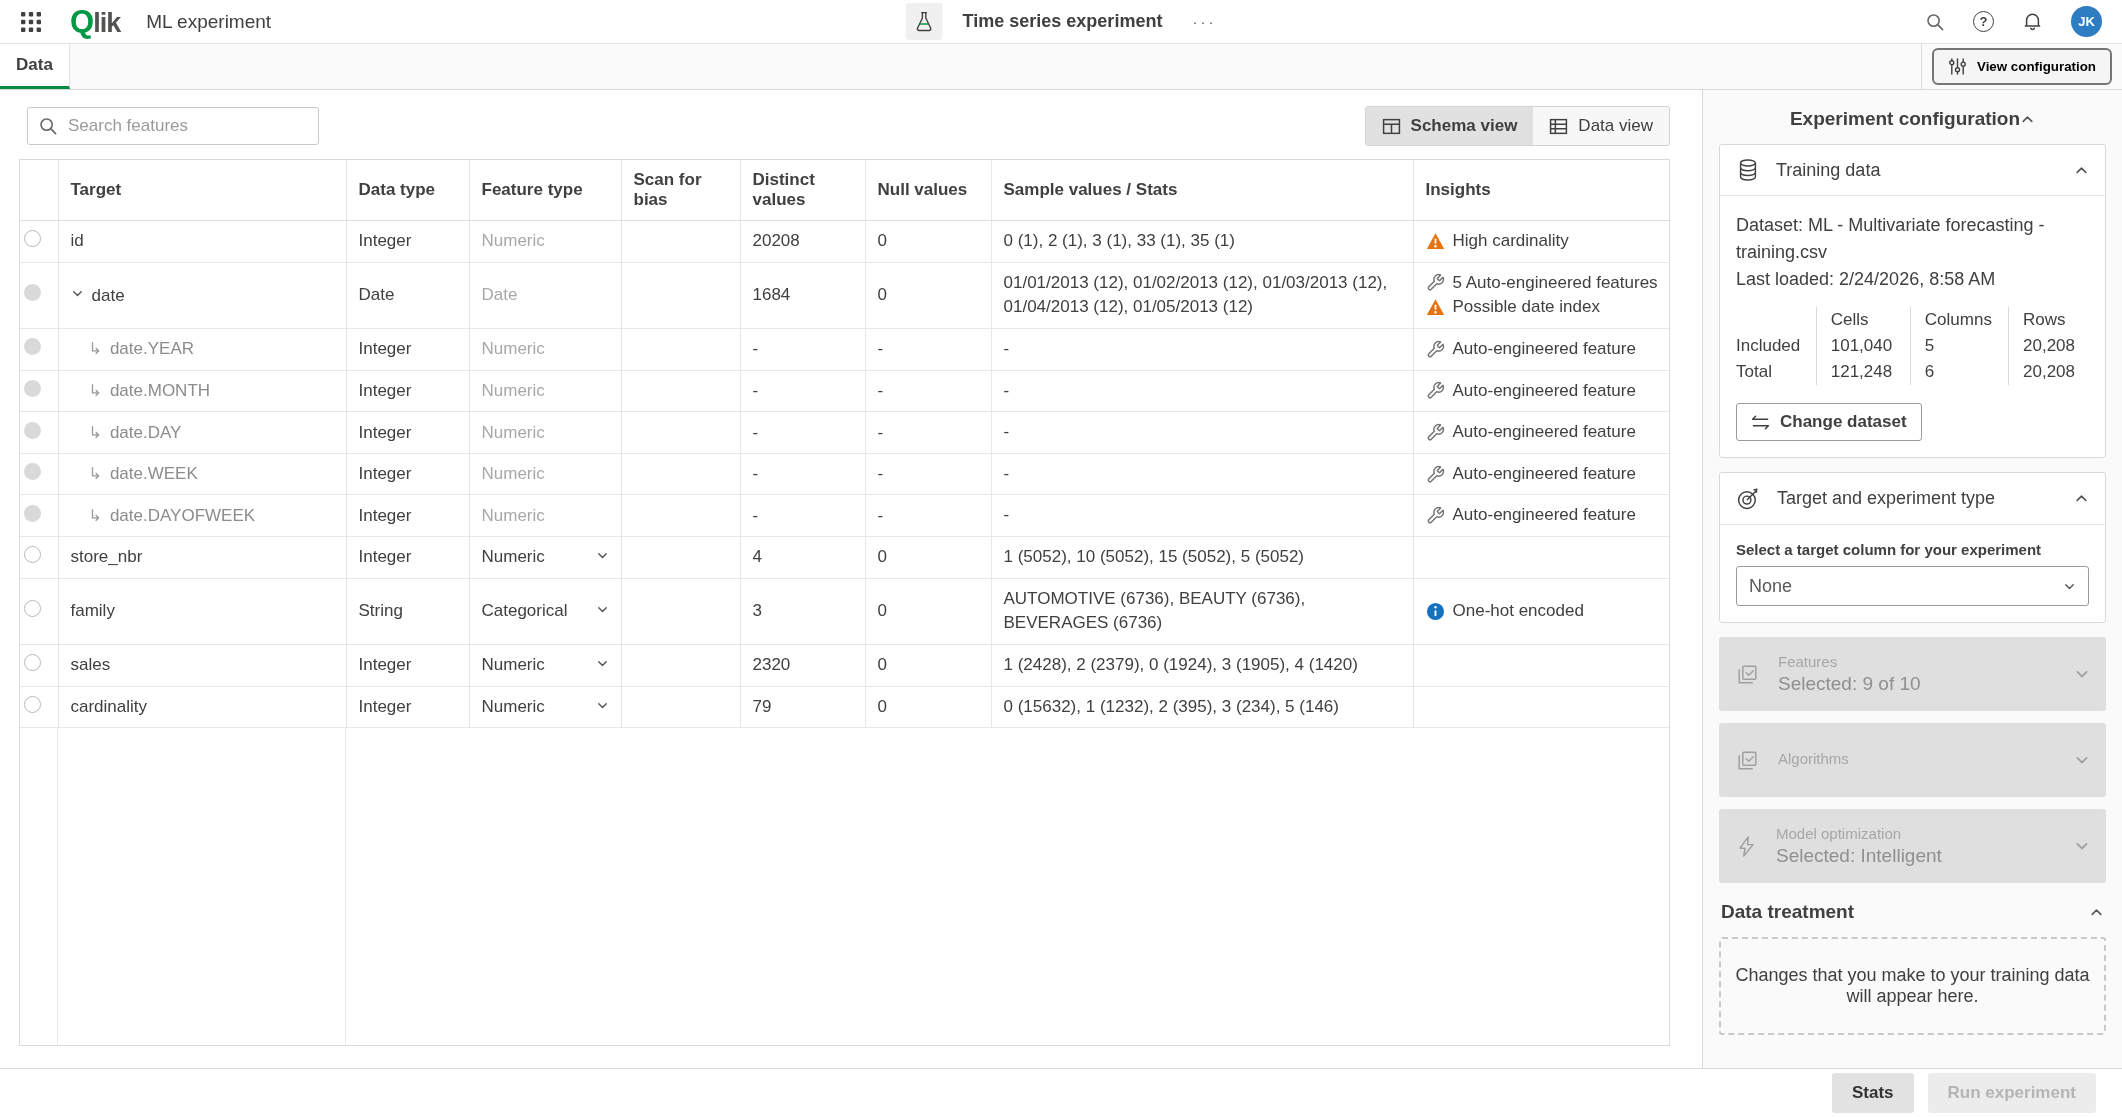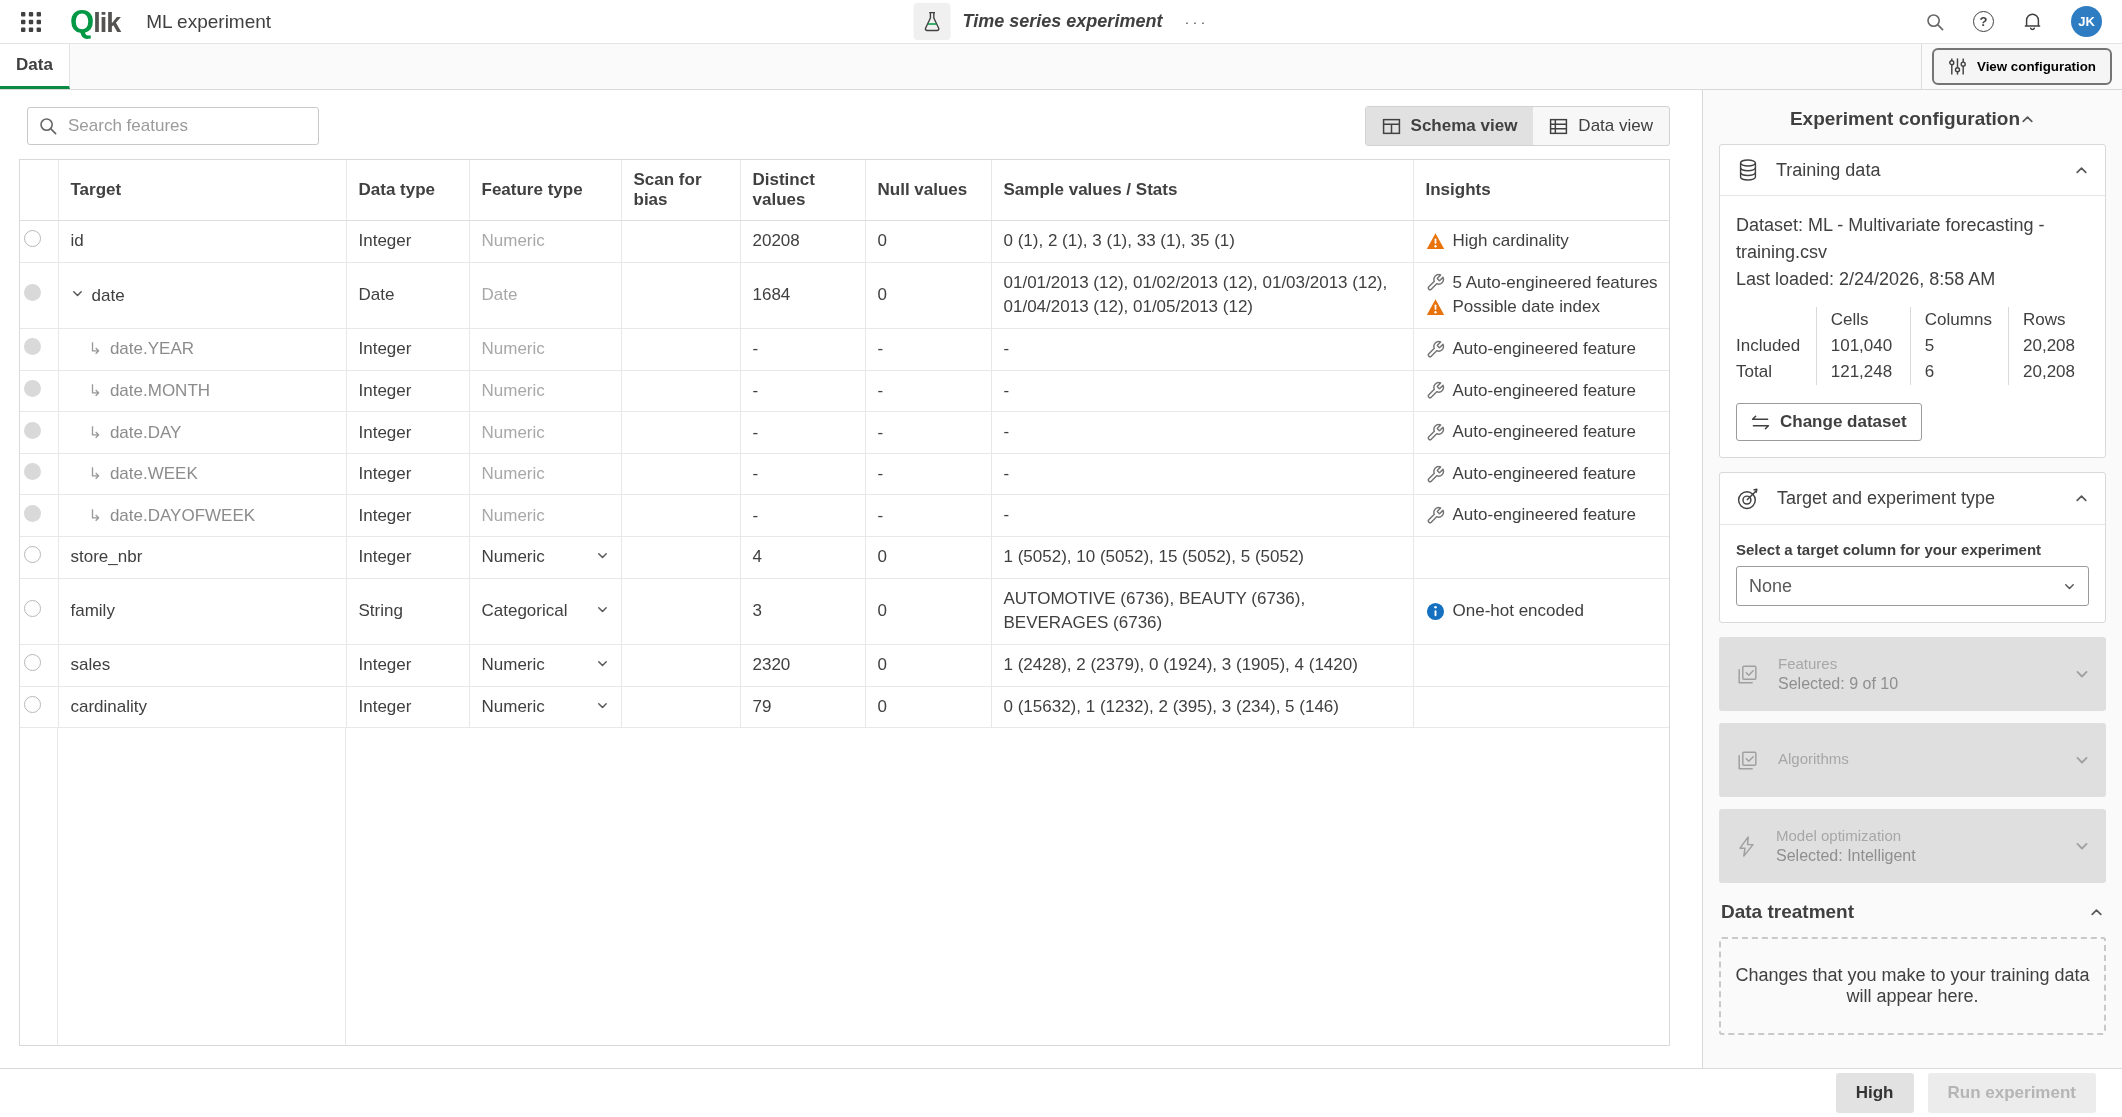--- a/index.html
+++ b/index.html
@@ -6,21 +6,21 @@
   html,body { width: 2122px; height: 1117px; overflow: hidden; }
   body { font-family: "Liberation Sans", sans-serif; color: #404040; background: #fff; font-size: 17px; }
 
   
   .topbar { height: 44px; display: flex; align-items: center; padding: 0 20px; border-bottom: 1px solid #e3e3e3; position: relative; background:#fff; }
   .topbar-left { display: flex; align-items: center; gap: 16px; }
   .logo { display:flex; align-items:baseline; margin-left: 12px; }
   .logo-q { color: #009845; font-size: 31px; font-weight: 600; letter-spacing: -1px; }
   .logo-lik { color: #545352; font-size: 27px; font-weight: 600; letter-spacing: -1px; }
   .app-title { font-size: 19px; margin-left: 10px; }
-  .topbar-center { position: absolute; left: 50%; transform: translateX(-50%); display: flex; align-items: center; gap: 12px; font-style: italic; }
+  .topbar-center { position: absolute; left: 50%; transform: translateX(-50%); display: flex; align-items: center; gap: 20px; }
   .flask-box { width: 37px; height: 37px; background: #f0f0f0; border-radius: 4px; display: flex; align-items: center; justify-content: center; }
   .exp-name { font-size: 18px; font-weight: 600; }
   .menu-dots { color: #595959; font-size: 15px; letter-spacing: 3px; margin-left: 10px; cursor: pointer; }
   .topbar-right { margin-left: auto; display: flex; align-items: center; gap: 28px; }
   .icon-btn { display: flex; align-items: center; cursor: pointer; }
   .help-circle { width: 21px; height: 21px; border: 1.6px solid #404040; border-radius: 50%; display:flex; align-items:center; justify-content:center; font-size: 13px; font-weight: 700; color:#404040; }
   .avatar { width: 31px; height: 31px; border-radius: 50%; background: #2e7dc2; color: #fff; font-size: 13px; font-weight: 700; display: flex; align-items: center; justify-content: center; }
 
   
   .tabbar { height: 46px; background: #fafafa; border-bottom: 1px solid #d9d9d9; display: flex; align-items: stretch; }
@@ -82,21 +82,21 @@
   .stats td:nth-child(2) { width: 118px; }
   .stats td:nth-child(3) { width: 112px; }
   .stats td:not(:first-child) { border-left: 1px solid #d9d9d9; }
   .change-btn { margin-top: 18px; display: inline-flex; align-items: center; gap: 10px; border: 1px solid #9b9b9b; border-radius: 3px; padding: 8px 14px; background: #fff; font-weight: 700; font-size: 17px; cursor: pointer; font-family: inherit; color:#404040; }
   .target-label { font-size: 15px; font-weight: 700; margin-bottom: 8px; }
   .select { display: flex; align-items: center; justify-content: space-between; border: 1px solid #9b9b9b; border-radius: 3px; height: 40px; padding: 0 12px; background: #fff; color: #595959; font-size: 18px; cursor: pointer; }
   .dcard { background: #dfdfdf; border-radius: 3px; margin-bottom: 12px; padding: 12px 16px; display: flex; align-items: center; gap: 18px; min-height: 74px; }
   .dcard .dicon { color: #9f9f9f; display: flex; }
   .dcard .txt { flex: 1; }
   .dcard .t1 { font-size: 15px; color: #a7a7a7; }
-  .dcard .t2 { font-size: 16px; color: #8f8f8f; margin-top: 3px; }
+  .dcard .t2 { font-size: 19px; color: #8f8f8f; margin-top: 3px; }
   .dt-row { display: flex; justify-content: space-between; align-items: center; margin: 18px 2px 14px; }
   .dt-title { font-size: 19px; font-weight: 700; }
   .dashed-box { border: 2px dashed #c9c9c9; border-radius: 3px; padding: 26px 14px; text-align: center; font-size: 18px; background: #fafafa; }
 
   
   .footer { height: 49px; border-top: 1px solid #d9d9d9; background: #fff; display: flex; align-items: center; justify-content: flex-end; padding: 0 26px; gap: 14px; }
   .btn { border: none; border-radius: 3px; padding: 10px 20px; font-size: 17px; font-weight: 700; font-family: inherit; cursor: pointer; }
   .btn-back { background: #e2e2e2; color: #333; }
   .btn-run { background: #ececec; color: #b5b5b5; cursor: default; }
 </style>
@@ -682,15 +682,15 @@
           <svg width="15" height="15" viewBox="0 0 14 14" fill="none" stroke="#595959" stroke-width="1.6" stroke-linecap="round" stroke-linejoin="round">
             <polyline points="3,8.8 7,4.8 11,8.8"></polyline>
           </svg>
         </span>
     </div>
     <div class="dashed-box">Changes that you make to your training data will appear here.</div>
   </aside>
 </div>
 
 <footer class="footer">
-  <button class="btn btn-back">High</button>
+  <button class="btn btn-back">Stats</button>
   <button class="btn btn-run" aria-disabled="true">Run experiment</button>
 </footer>
 
 </body></html>

